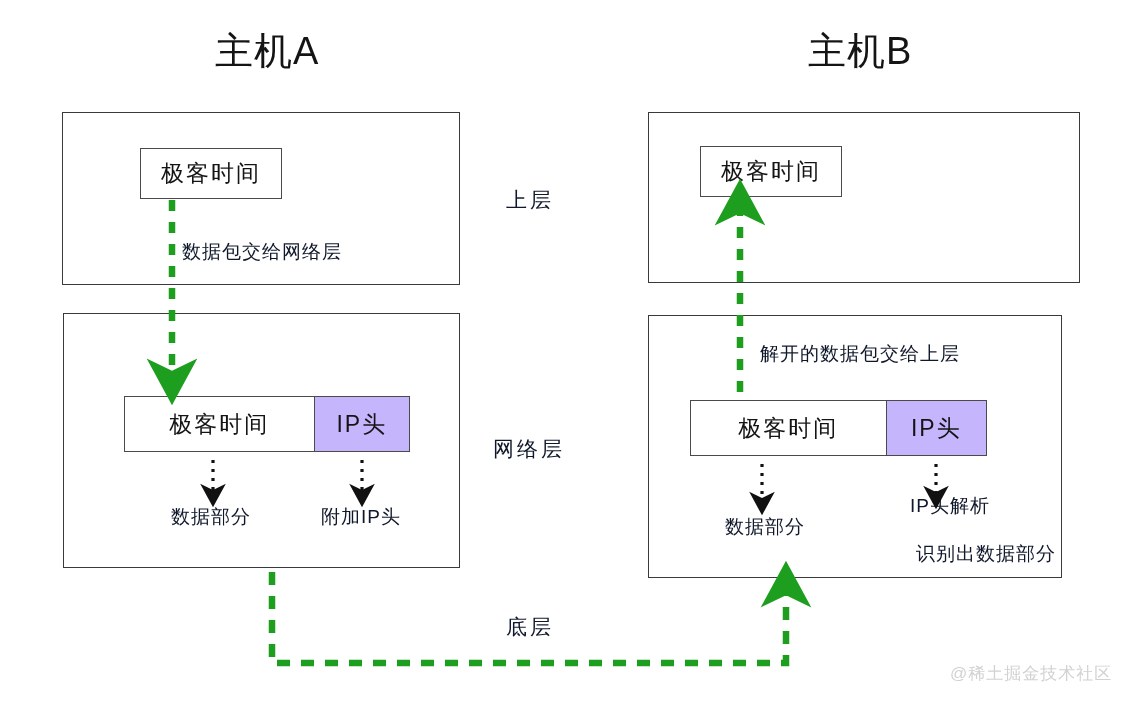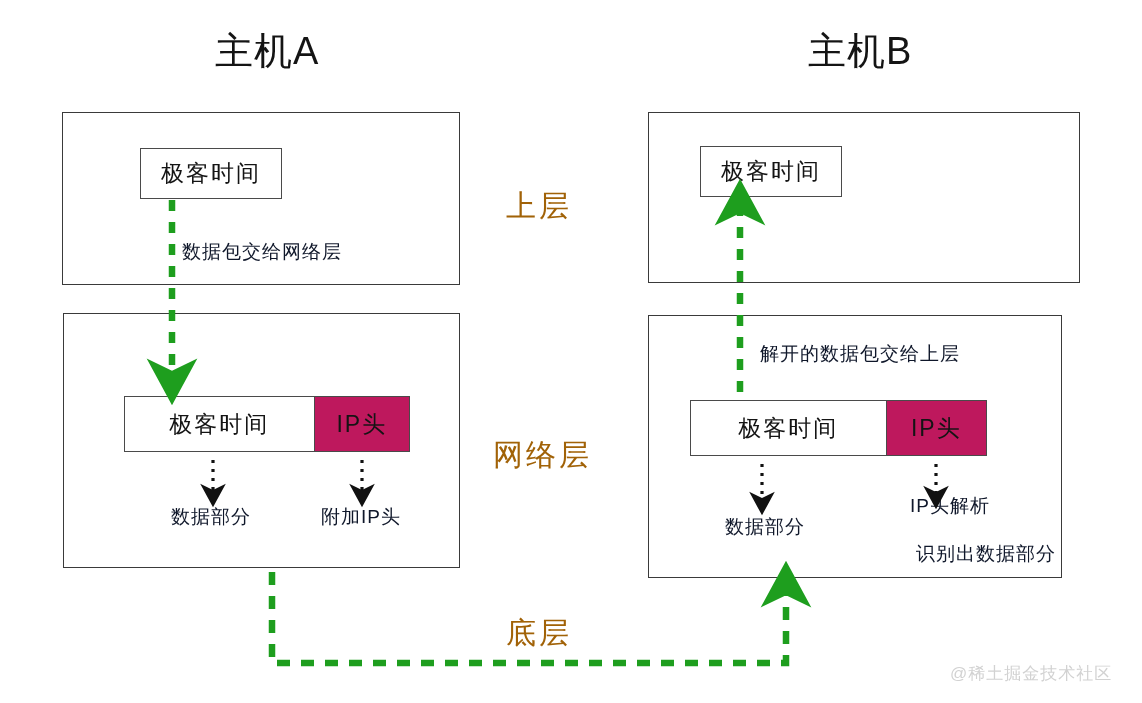--- a/index.html
+++ b/index.html
@@ -15,22 +15,22 @@
   .host-title{
     position:absolute;
     font-size:38px;
     color:#141414;
     letter-spacing:1px;
     white-space:nowrap;
     font-weight:400;
   }
   .layer-label{
     position:absolute;
-    font-size:30px;
-    color:#a16207;
+    font-size:21px;
+    color:#0f172a;
     letter-spacing:3px;
     white-space:nowrap;
   }
   .red-note{
     position:absolute;
     font-size:19px;
     color:#0f172a;
     white-space:nowrap;
     letter-spacing:1px;
     line-height:1.45;
@@ -58,21 +58,21 @@
     display:flex;
     border:1.6px solid #4a4a4a;
     background:#ffffff;
   }
   .packet .seg{
     display:flex;align-items:center;justify-content:center;
     font-size:23px;color:#141414;letter-spacing:2px;
     box-sizing:border-box;
   }
   .packet .seg.data{background:#ffffff;}
-  .packet .seg.ip{background:#be185d;border-left:1.6px solid #4a4a4a;}
+  .packet .seg.ip{background:#c4b5fd;border-left:1.6px solid #4a4a4a;}
 
   
   #wires{position:absolute;left:0;top:0;width:1142px;height:703px;pointer-events:none;}
 
   
   .watermark{
     position:absolute;
     font-size:17px;
     color:#d2d2d2;
     white-space:nowrap;

